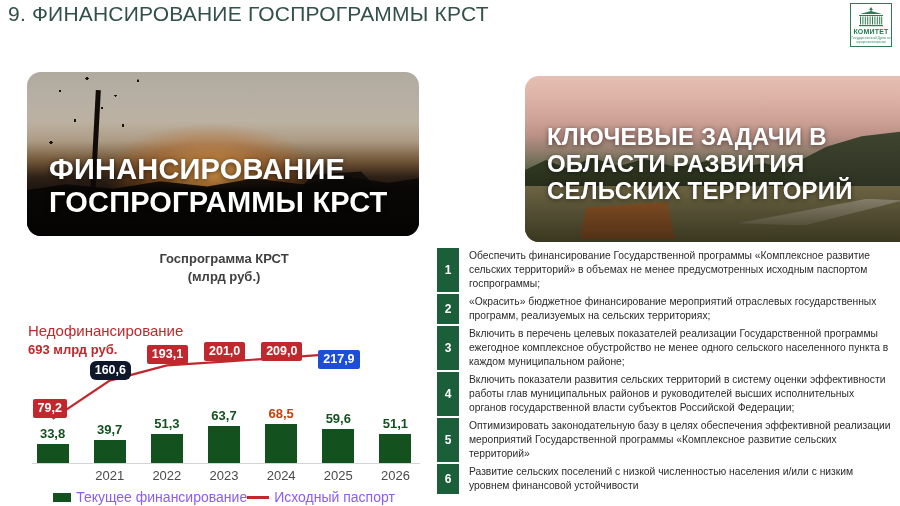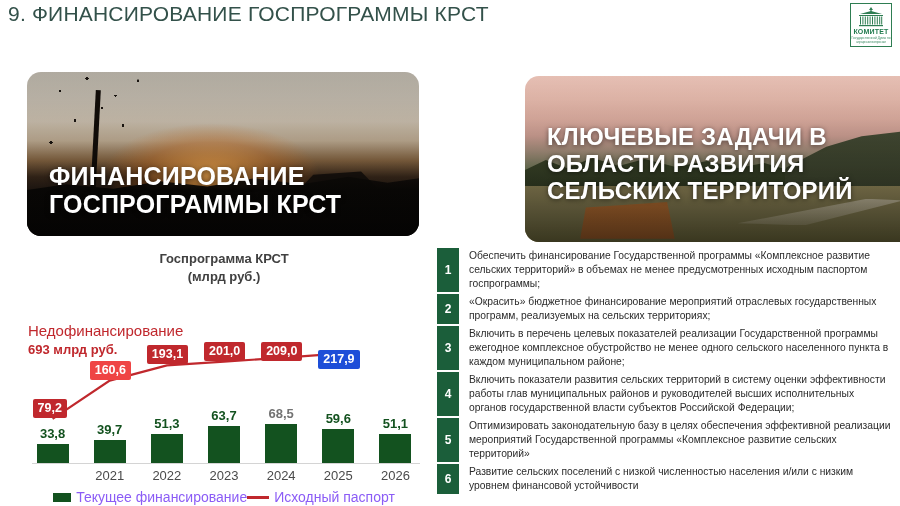--- a/index.html
+++ b/index.html
@@ -113,21 +113,21 @@
   }
   .banner-scrim {
     position: absolute; inset: 0;
     background: linear-gradient(180deg, rgba(0,0,0,.05) 0%, rgba(0,0,0,.18) 55%, rgba(0,0,0,.34) 100%);
   }
   .banner-text {
     position: absolute; left: 22px; right: 16px;
     color: #ffffff; font-weight: 700; line-height: 1.12;
     text-shadow: 0 1px 5px rgba(0,0,0,.55);
   }
-  .banner-left .banner-text { bottom: 18px; font-size: 25px; letter-spacing: .2px; }
+  .banner-left .banner-text { bottom: 18px; font-size: 29px; letter-spacing: .2px; }
   .banner-right .banner-text { top: 48px; font-size: 24px; letter-spacing: .2px; }
 
   
   .chart { position: absolute; left: 14px; top: 246px; width: 420px; height: 258px; }
   .chart-title {
     position: absolute; left: 0; right: 0; top: 4px;
     text-align: center; font-size: 13px; font-weight: 700; color: #404040;
     line-height: 1.35;
   }
   .chart-title .unit { display: block; }
@@ -254,36 +254,36 @@
       <div id="bars">
           <div class="bar" style="left: 12.5714px; height: 19.435px; background: rgb(19, 82, 31);"></div>
           <div class="bar-val" style="left: 1.57143px; bottom: 23.435px; color: rgb(19, 82, 31);">33,8</div>
           <div class="bar" style="left: 69.7143px; height: 22.8275px; background: rgb(19, 82, 31);"></div>
           <div class="bar-val" style="left: 58.7143px; bottom: 26.8275px; color: rgb(19, 82, 31);">39,7</div>
           <div class="bar" style="left: 126.857px; height: 29.4975px; background: rgb(19, 82, 31);"></div>
           <div class="bar-val" style="left: 115.857px; bottom: 33.4975px; color: rgb(19, 82, 31);">51,3</div>
           <div class="bar" style="left: 184px; height: 36.6275px; background: rgb(19, 82, 31);"></div>
           <div class="bar-val" style="left: 173px; bottom: 40.6275px; color: rgb(19, 82, 31);">63,7</div>
           <div class="bar" style="left: 241.143px; height: 39.3875px; background: rgb(19, 82, 31);"></div>
-          <div class="bar-val" style="left: 230.143px; bottom: 43.3875px; color: #737373;">68,5</div>
+          <div class="bar-val" style="left: 230.143px; bottom: 43.3875px; color: #c2410c;">68,5</div>
           <div class="bar" style="left: 298.286px; height: 34.27px; background: rgb(19, 82, 31);"></div>
           <div class="bar-val" style="left: 287.286px; bottom: 38.27px; color: rgb(19, 82, 31);">59,6</div>
           <div class="bar" style="left: 355.429px; height: 29.3825px; background: rgb(19, 82, 31);"></div>
           <div class="bar-val" style="left: 344.429px; bottom: 33.3825px; color: rgb(19, 82, 31);">51,1</div>
         </div>
     </div>
 
     <div class="redline">
       <svg id="lineSvg" width="400" height="122">
           <polyline points="28.571428571428573,76.8104347826087 85.71428571428572,38.587826086956525 142.85714285714286,23.326956521739135 200.00000000000003,19.617391304347834 257.14285714285717,15.8608695652174 314.2857142857143,11.681739130434778" fill="none" stroke="#c0282d" stroke-width="2.2"></polyline>
           <line x1="28.571428571428573" y1="62.810434782608695" x2="28.571428571428573" y2="76.8104347826087" stroke="#9aa0a6" stroke-width="1"></line>
         </svg>
       <div id="redLabels">
           <div class="red-badge" style="background: rgb(192, 40, 45); left: 8.57143px; top: 56.8104px;">79,2</div>
-          <div class="red-badge" style="background: #ef4444; left: 65.7143px; top: 18.5878px;">160,6</div>
+          <div class="red-badge" style="background: #0f172a; left: 65.7143px; top: 18.5878px; border-radius: 6px;">160,6</div>
           <div class="red-badge" style="background: rgb(192, 40, 45); left: 122.857px; top: 3.32696px;">193,1</div>
           <div class="red-badge" style="background: rgb(192, 40, 45); left: 180px; top: 0px;">201,0</div>
           <div class="red-badge" style="background: rgb(192, 40, 45); left: 237.143px; top: 0px;">209,0</div>
           <div class="red-badge" style="background: #1d4ed8; left: 294.286px; top: 8px;">217,9</div>
         </div>
     </div>
 
     <div class="xlabels" id="xlabels">
         <div class="xlabel" style="left: 1.57143px; margin-top: 36px;">2020</div>
         <div class="xlabel" style="left: 58.7143px;">2021</div>

